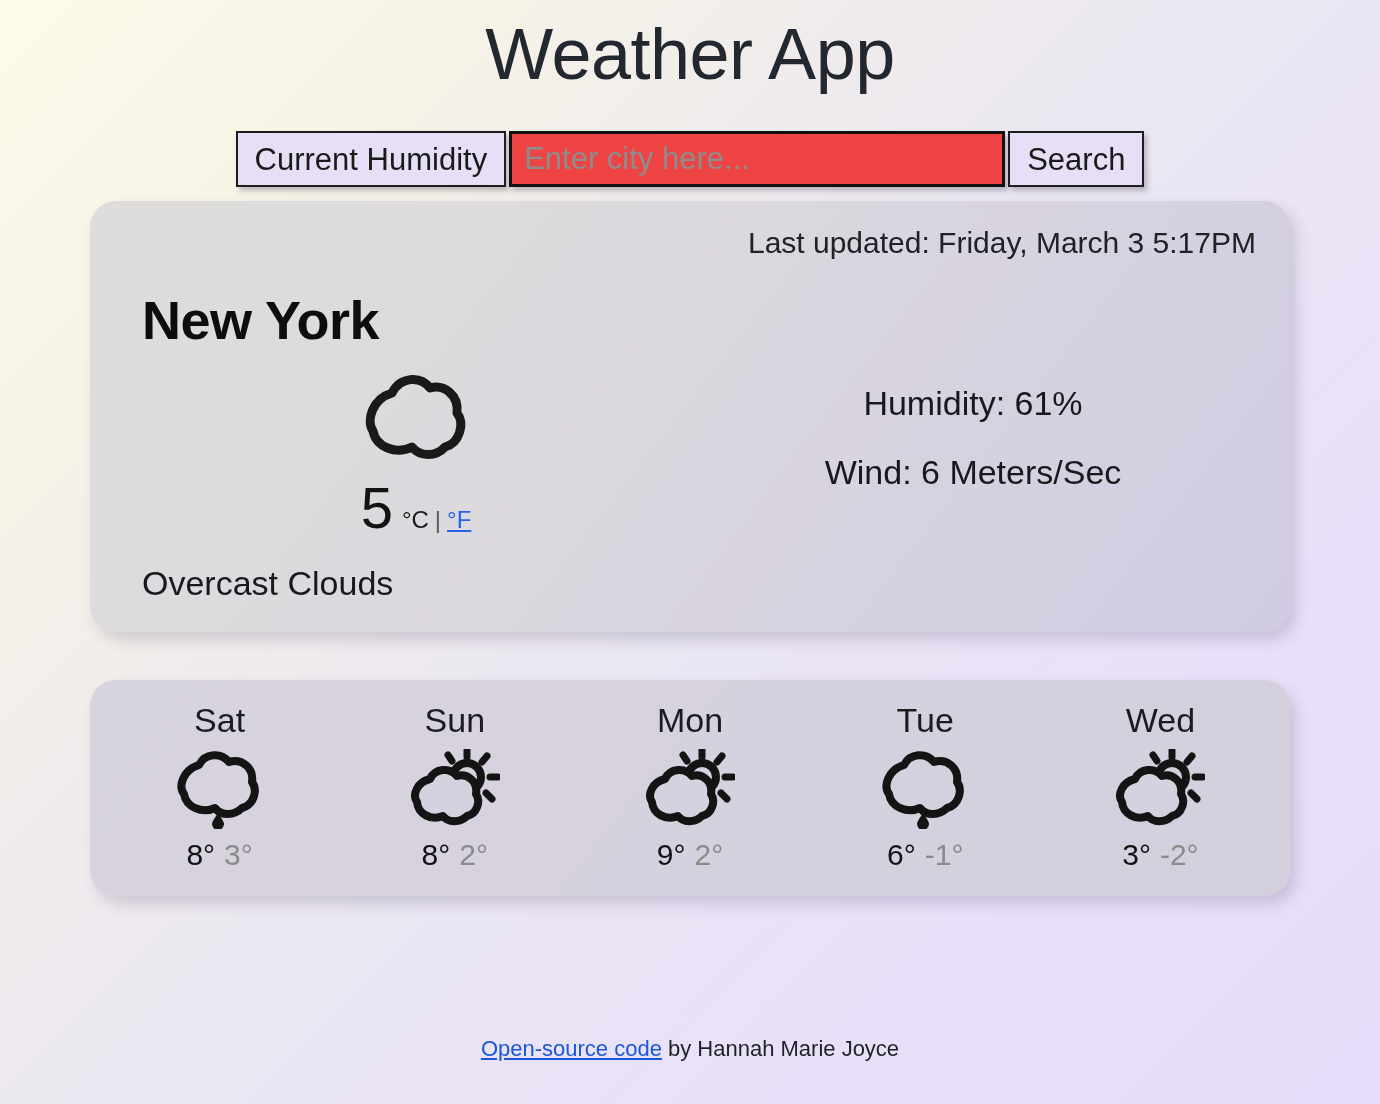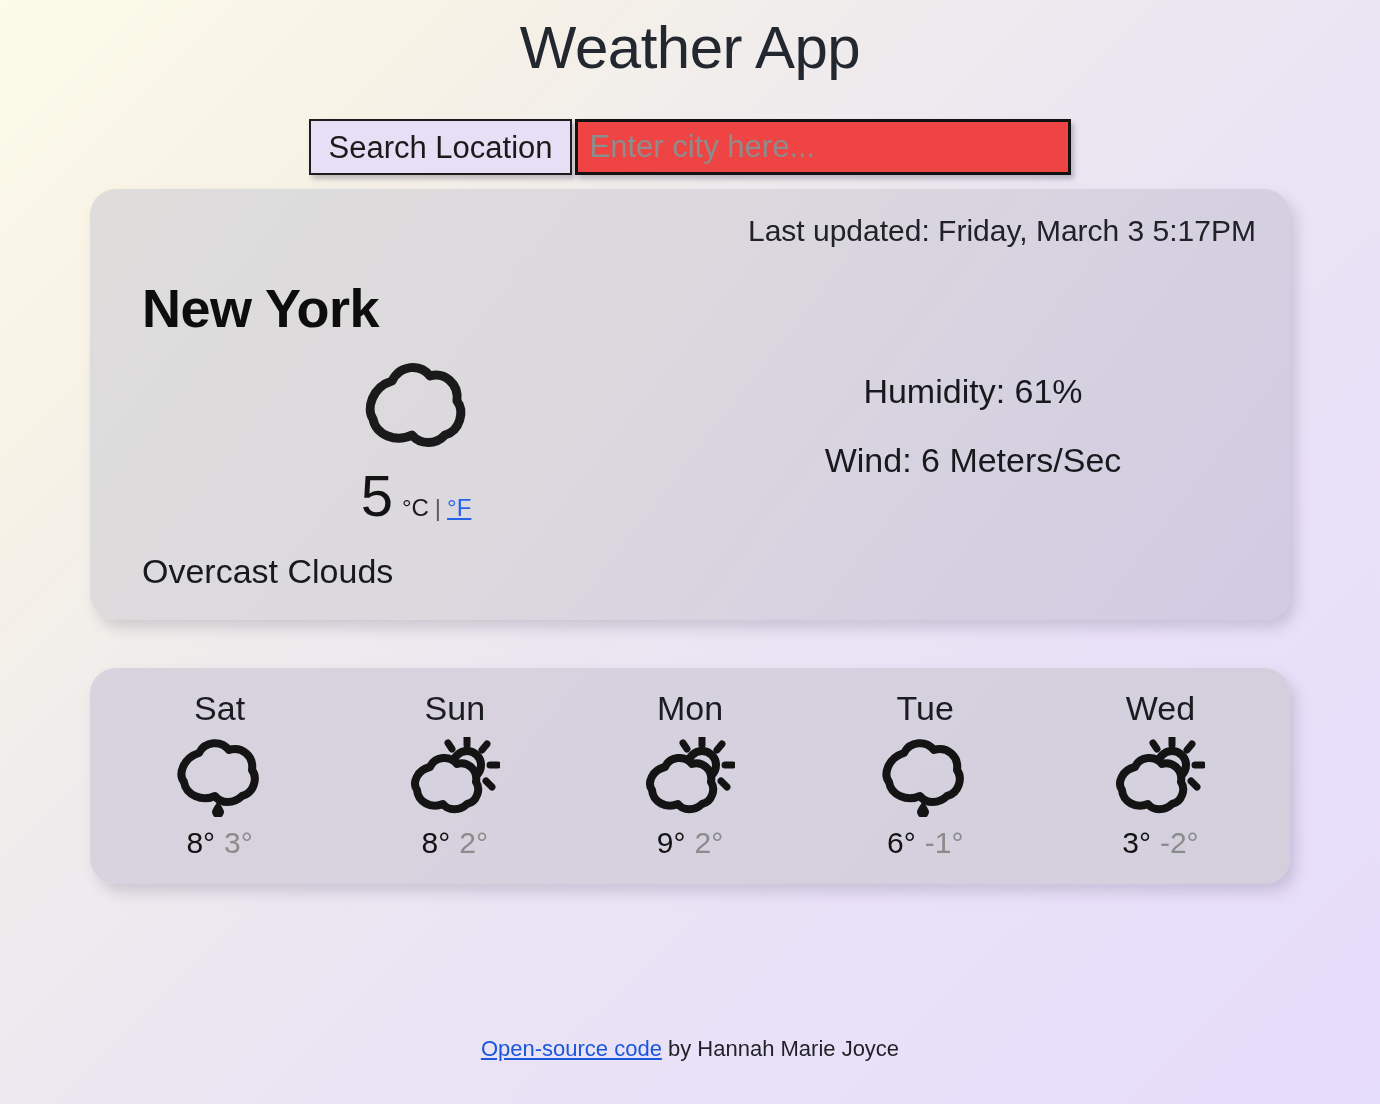--- a/index.html
+++ b/index.html
@@ -24,21 +24,21 @@
 
   .page {
     width: 1380px;
     height: 1104px;
     position: relative;
   }
 
   
   .app-title {
     text-align: center;
-    font-size: 60px;
+    font-size: 72px;
     line-height: 1.0;
     font-weight: 300;
     letter-spacing: -0.5px;
     color: #232830;
     margin: 0;
     padding-top: 18px;
   }
 
   
   .search-row {
@@ -222,22 +222,23 @@
   svg { display: block; }
 </style>
 </head>
 <body>
 
 <div class="page">
 
   <h1 class="app-title">Weather App</h1>
 
   <div class="search-row">
-    <button class="btn-location">Search Location</button>
+    <button class="btn-location">Current Humidity</button>
     <input class="city-input" type="text" placeholder="Enter city here..." style="">
+    <button class="btn-search">Search</button>
   </div>
 
   <div class="card">
     <p class="last-updated">Last updated: Friday, March 3 5:17PM</p>
 
     <div class="card-body">
 
       <div class="col-left">
         <h2 class="city-name">New York</h2>
 

